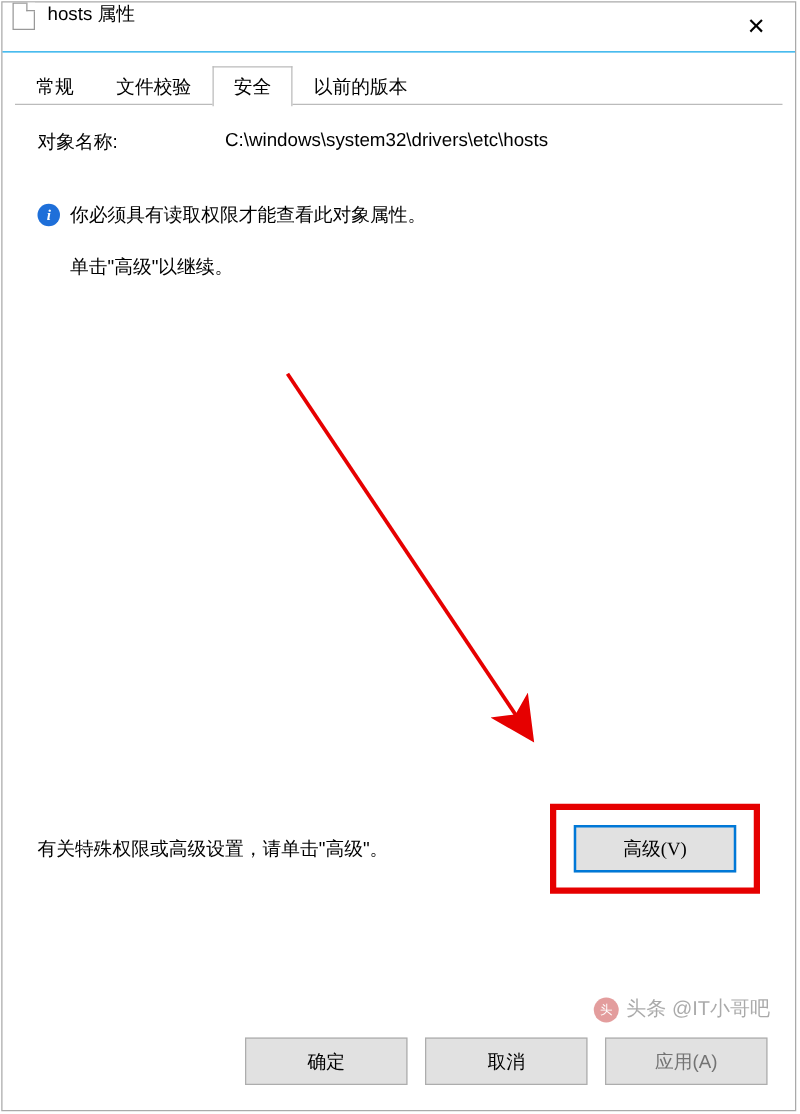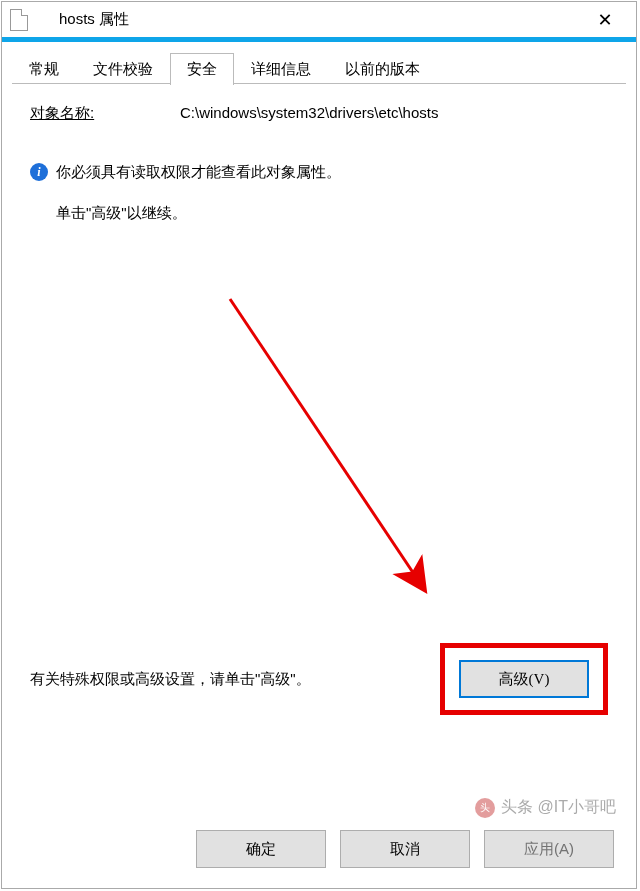--- a/index.html
+++ b/index.html
@@ -18,24 +18,23 @@
       border: 1px solid #aaa;
       margin: 1px;
       background: #fff;
       display: flex;
       flex-direction: column;
       position: relative;
     }
     .titlebar {
       height: 40px;
       display: flex;
-      align-items: center;
+      align-items: flex-start;
       padding: 0 8px;
-      border-bottom: 5px solid #0ea5e9;
-      gap: 21px;
+      border-bottom: 1px solid #0ea5e9;
     }
     .file-icon {
       width: 18px;
       height: 22px;
       border: 1px solid #999;
       background: #fff;
       margin-right: 10px;
       position: relative;
     }
     .file-icon::after {
@@ -87,21 +86,21 @@
     .content {
       flex: 1;
       padding: 20px 28px;
       position: relative;
     }
     .row-obj {
       display: flex;
       margin-bottom: 40px;
       font-size: 15px;
     }
-    .row-obj .lbl { width: 150px; text-decoration: underline; }
+    .row-obj .lbl { width: 150px; }
     .info-line {
       display: flex;
       align-items: flex-start;
       margin-bottom: 12px;
       font-size: 15px;
     }
     .info-icon {
       width: 18px; height: 18px;
       border-radius: 50%;
       background: #1e6fd9;
@@ -187,21 +186,20 @@
     <div class="file-icon"></div>
     <div class="title-text">hosts 属性</div>
     <div class="close-btn">✕</div>
   </div>
 
   <div class="tab-row">
     <div class="tab-underline"></div>
     <div class="tab">常规</div>
     <div class="tab">文件校验</div>
     <div class="tab active">安全</div>
-    <div class="tab">详细信息</div>
     <div class="tab">以前的版本</div>
   </div>
 
   <div class="content">
     <div class="row-obj">
       <span class="lbl">对象名称:</span>
       <span>C:\windows\system32\drivers\etc\hosts</span>
     </div>
 
     <div class="info-line">

